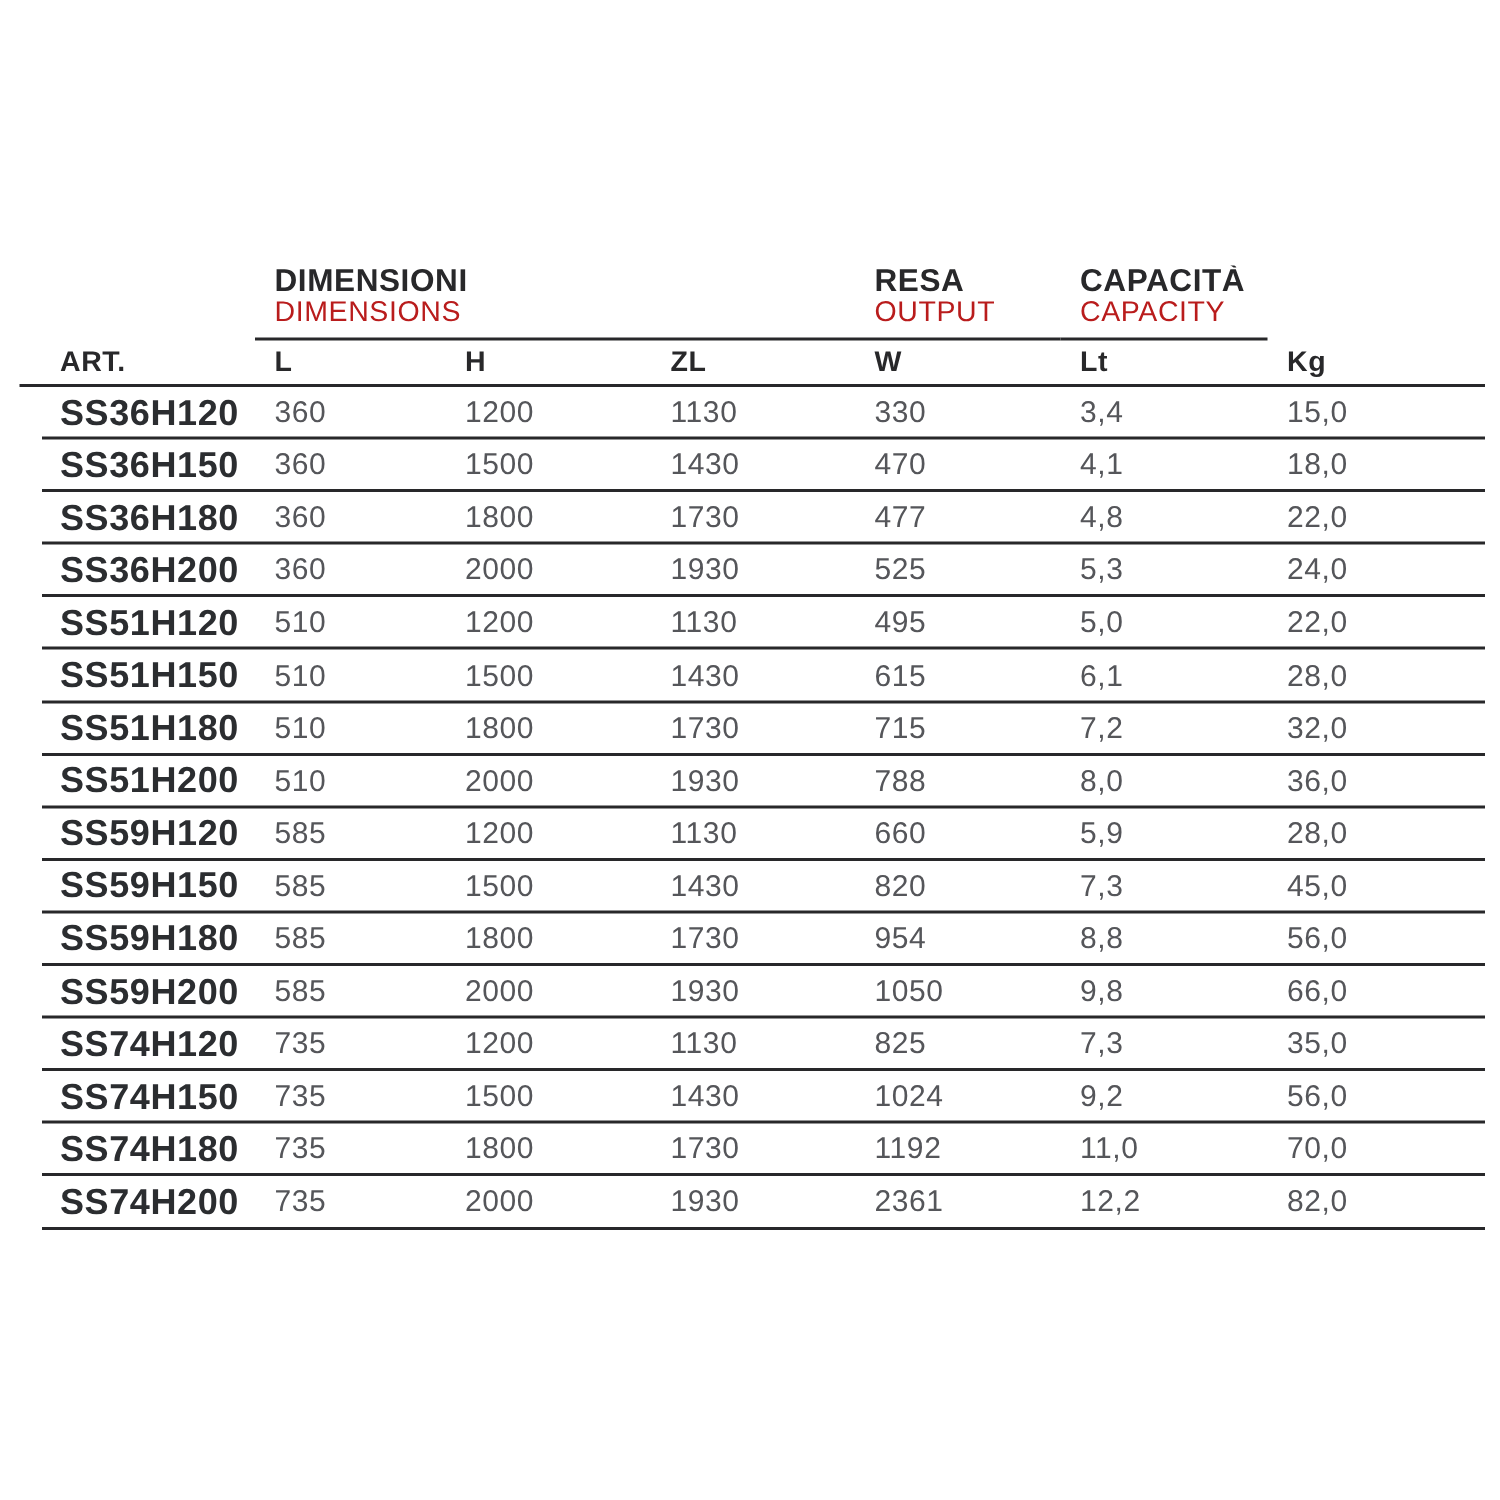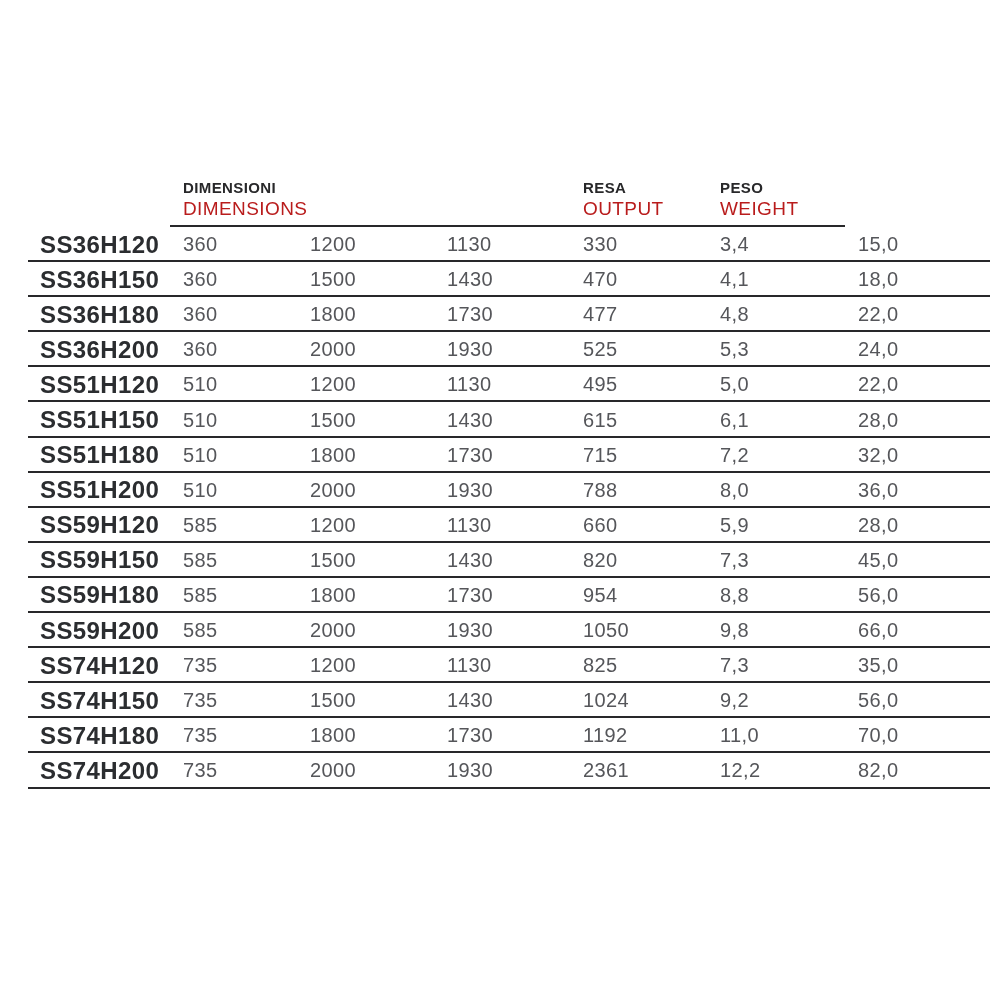--- a/index.html
+++ b/index.html
@@ -27,21 +27,21 @@
   }
 
   .cell { padding-left: 13px; overflow: hidden; white-space: nowrap; }
   .art-cell { padding-left: 27px; }
 
   
   .group-row { height: 50px; }
   .group-cell { border-bottom: 2px solid #28282a; }
   .span3 { grid-column: 2 / 5; }
   .group-title {
-    font-size: 15px;
+    font-size: 21px;
     font-weight: 700;
     letter-spacing: 0.4px;
     color: #28282a;
     line-height: 21px;
   }
   .group-subtitle {
     font-size: 19px;
     font-weight: 400;
     letter-spacing: 0.4px;
     color: #b91c1c;
@@ -99,25 +99,34 @@
       <div class="cell art-cell"></div>
       <div class="cell group-cell span3">
         <div class="group-title">DIMENSIONI</div>
         <div class="group-subtitle">DIMENSIONS</div>
       </div>
       <div class="cell group-cell">
         <div class="group-title">RESA</div>
         <div class="group-subtitle">OUTPUT</div>
       </div>
       <div class="cell group-cell">
-        <div class="group-title">PESO</div>
-        <div class="group-subtitle">WEIGHT</div>
+        <div class="group-title">CAPACITÀ</div>
+        <div class="group-subtitle">CAPACITY</div>
       </div>
     </div>
 
+    <div class="grid-row colhead-row">
+      <div class="cell art-cell colhead">ART.</div>
+      <div class="cell colhead">L</div>
+      <div class="cell colhead">H</div>
+      <div class="cell colhead">ZL</div>
+      <div class="cell colhead">W</div>
+      <div class="cell colhead">Lt</div>
+      <div class="cell colhead">Kg</div>
+    </div>
 
     <div>
 
         <div class="grid-row data-row">
           <div class="cell art-cell code">SS36H120</div>
           <div class="cell num">360</div>
           <div class="cell num">1200</div>
           <div class="cell num">1130</div>
           <div class="cell num">330</div>
           <div class="cell num">3,4</div>

